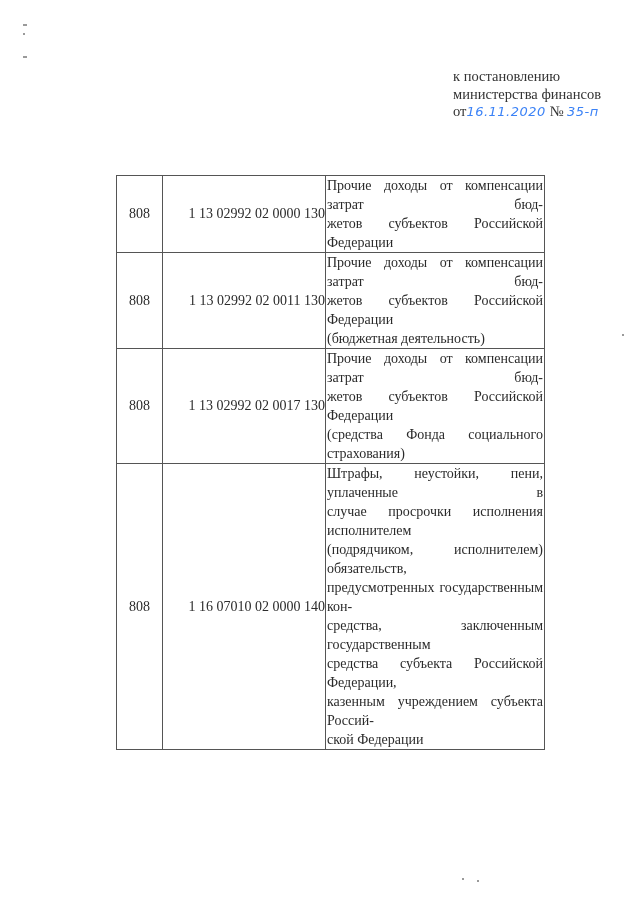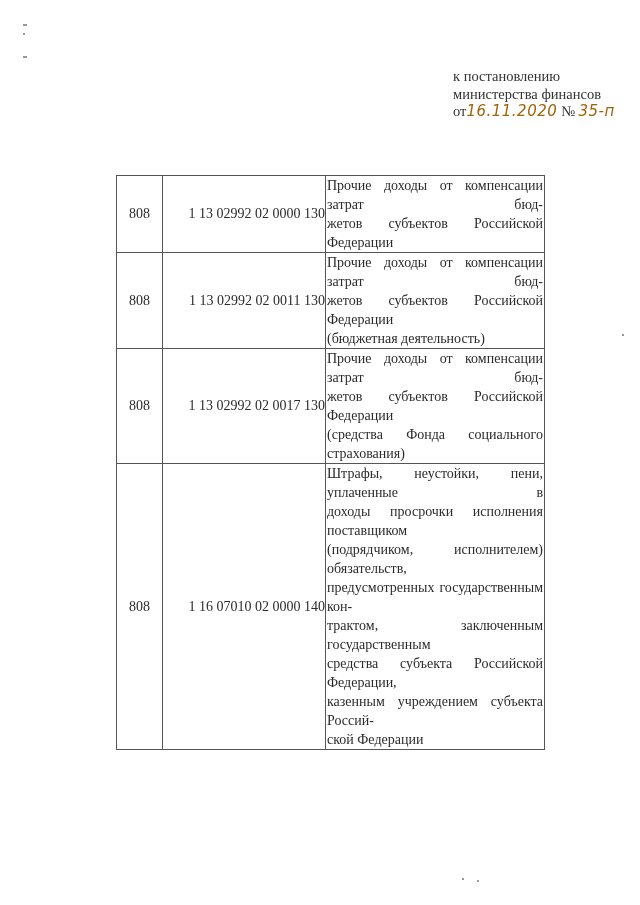--- a/index.html
+++ b/index.html
@@ -6,21 +6,21 @@
   body {
     width:640px; height:905px; background:#ffffff; position:relative; overflow:hidden;
     font-family:"Liberation Serif", "DejaVu Serif", serif; color:#2a2a2a;
   }
   .speck { position:absolute; background:#9a9a9a; }
   .header-block {
     position:absolute; left:453px; top:68px; width:180px;
     font-size:14.5px; line-height:17.5px; color:#333;
   }
   .header-block div { white-space:nowrap; }
-  .hand { font-family:"DejaVu Sans", sans-serif; font-style:italic; font-size:15px; letter-spacing:0.5px; color:#a16207; }
+  .hand { font-family:"DejaVu Sans", sans-serif; font-style:italic; font-size:13px; letter-spacing:0.5px; color:#3b82f6; }
   table.codes {
     position:absolute; left:116px; top:175px; width:429px;
     border-collapse:collapse; font-size:14px; color:#2b2b2b;
   }
   table.codes td { border:1px solid #555; vertical-align:middle; padding:0; }
   td.c1 { width:45px; text-align:center; }
   td.c2 { width:162px; text-align:right; white-space:nowrap; }
   td.c3 { padding:0 1px 0 1px !important; line-height:19px; text-align:justify; text-align-last:left; }
   tr.r1 td { height:34px; }
   tr.r2 td { height:56px; }
@@ -83,24 +83,24 @@
         <span class="line last">(средства Фонда социального страхования)</span>
       </span>
     </td>
   </tr>
   <tr class="r4">
     <td class="c1">808</td>
     <td class="c2">1 16 07010 02 0000 140</td>
     <td class="c3">
       <span class="desc">
         <span class="line">Штрафы, неустойки, пени, уплаченные в</span>
-        <span class="line">доходы просрочки исполнения поставщиком</span>
+        <span class="line">случае просрочки исполнения исполнителем</span>
         <span class="line">(подрядчиком, исполнителем) обязательств,</span>
         <span class="line">предусмотренных государственным кон-</span>
-        <span class="line">трактом, заключенным государственным</span>
+        <span class="line">средства, заключенным государственным</span>
         <span class="line">средства субъекта Российской Федерации,</span>
         <span class="line">казенным учреждением субъекта Россий-</span>
         <span class="line last">ской Федерации</span>
       </span>
     </td>
   </tr>
 </tbody>
   </table>
 
 </body></html>

